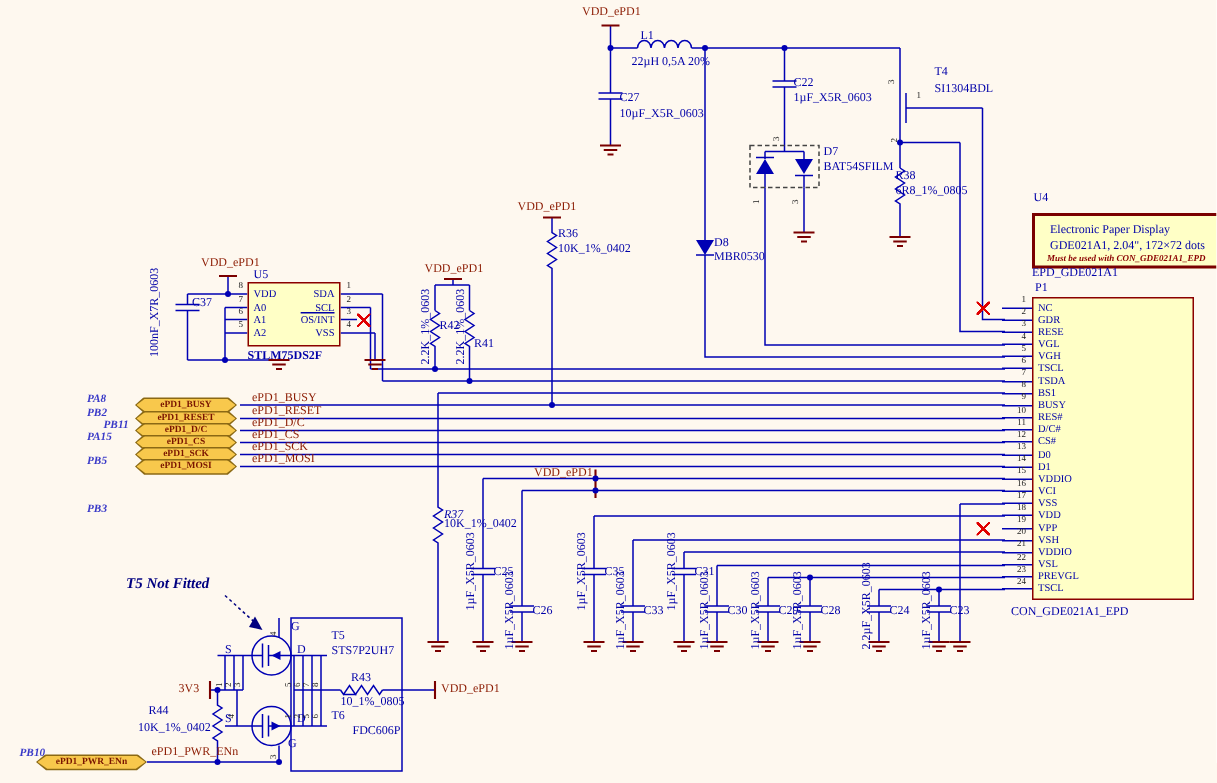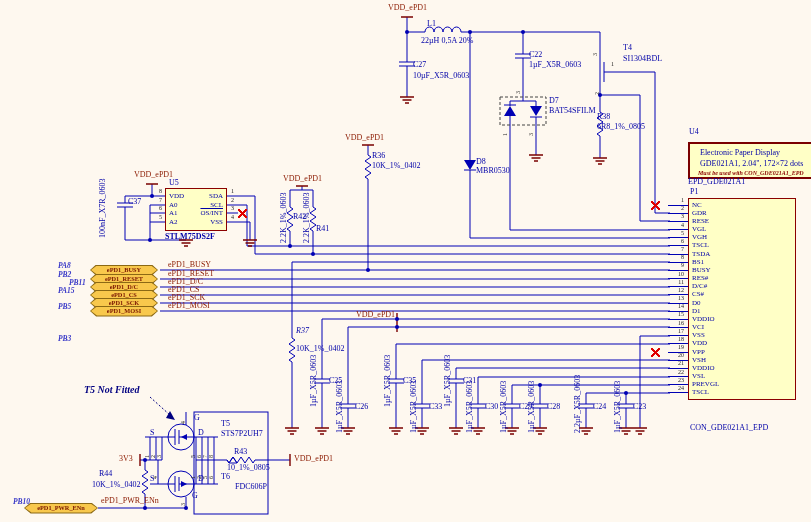--- a/index.html
+++ b/index.html
@@ -145,21 +145,21 @@
   <div class="ybox u4box" style="left:688px;top:142px;width:141px;height:37px;">
     <div class="u4l1">Electronic Paper Display</div>
     <div class="u4l2">GDE021A1, 2.04", 172×72 dots</div>
     <div class="u4note">Must be used with CON_GDE021A1_EPD</div>
   </div>
   <span class="lbl bl" style="left:689px;top:128px;">U4</span>
   <span class="lbl bl" style="left:688px;top:178px;">EPD_GDE021A1</span>
 
   <div class="ybox" style="left:688px;top:198px;width:108px;height:202px;"></div>
   <span class="lbl bl" style="left:690px;top:188px;">P1</span>
-  <span class="lbl bl" style="left:690px;top:404px;margin-top:20px;">CON_GDE021A1_EPD</span>
+  <span class="lbl bl" style="left:674px;top:404px;">CON_GDE021A1_EPD</span>
 
   <div class="ybox" style="left:165px;top:188px;width:62px;height:43px;"></div>
   <span class="lbl bl" style="left:169px;top:179px;">U5</span>
   <span class="lbl bl" style="left:165px;top:233px;font-weight:bold;">STLM75DS2F</span>
 
   <div id="gen">
       <span class="lbl nt" style="left: 388px; top: 4px;">VDD_ePD1</span>
       <span class="lbl bl" style="left: 427px; top: 20px;">L1</span>
       <span class="lbl bl" style="left: 421px; top: 37px;">22µH 0,5A 20%</span>
       <span class="lbl bl" style="left: 413px; top: 61px;">C27</span>
@@ -178,21 +178,21 @@
       <span class="lbl bl" style="left: 372px; top: 152px;">R36</span>
       <span class="lbl bl" style="left: 372px; top: 162px;">10K_1%_0402</span>
       <span class="lbl nt" style="left: 134px; top: 171px;">VDD_ePD1</span>
       <span class="lbl bl" style="left: 128px; top: 198px;">C37</span>
       <span class="lbl bl rot" style="left: 99px; top: 238px;">100nF_X7R_0603</span>
       <span class="lbl nt" style="left: 283px; top: 175px;">VDD_ePD1</span>
       <span class="lbl bl" style="left: 293px; top: 213px;">R42</span>
       <span class="lbl bl rot" style="left: 280px; top: 243px;">2.2K_1%_0603</span>
       <span class="lbl bl" style="left: 316px; top: 213px; margin-top: 12px;">R41</span>
       <span class="lbl bl rot" style="left: 303px; top: 243px;">2.2K_1%_0603</span>
-      <span class="lbl bl" style="left: 296px; top: 327px; font-style: italic;">R37</span>
+      <span class="lbl bl" style="left: 296px; top: 339px; font-style: italic;">R37</span>
       <span class="lbl bl" style="left: 296px; top: 345px;">10K_1%_0402</span>
       <span class="lbl nt" style="left: 356px; top: 311px;">VDD_ePD1</span>
       <span class="lbl bl" style="left: 329px; top: 377px;">C25</span>
       <span class="lbl bl rot" style="left: 310px; top: 407px;">1µF_X5R_0603</span>
       <span class="lbl bl" style="left: 403px; top: 377px;">C35</span>
       <span class="lbl bl rot" style="left: 384px; top: 407px;">1µF_X5R_0603</span>
       <span class="lbl bl" style="left: 463px; top: 377px;">C31</span>
       <span class="lbl bl rot" style="left: 444px; top: 407px;">1µF_X5R_0603</span>
       <span class="lbl bl" style="left: 355px; top: 403px;">C26</span>
       <span class="lbl bl rot" style="left: 336px; top: 433px;">1µF_X5R_0603</span>

